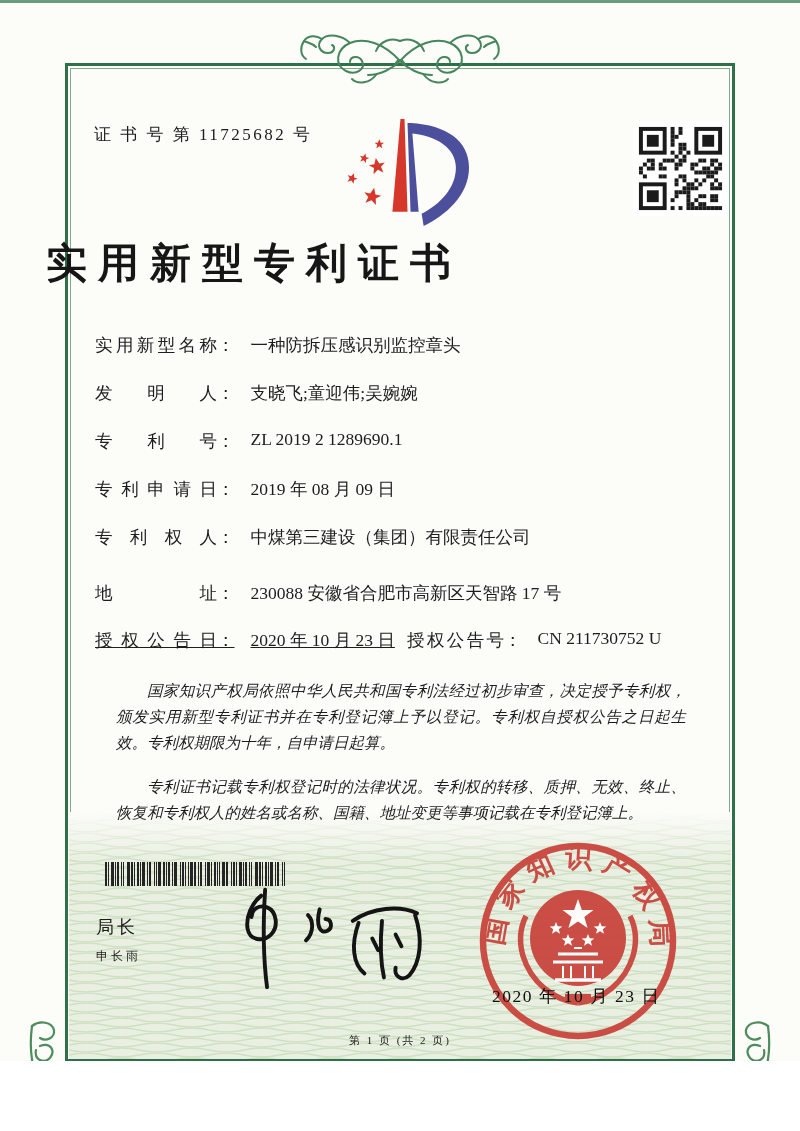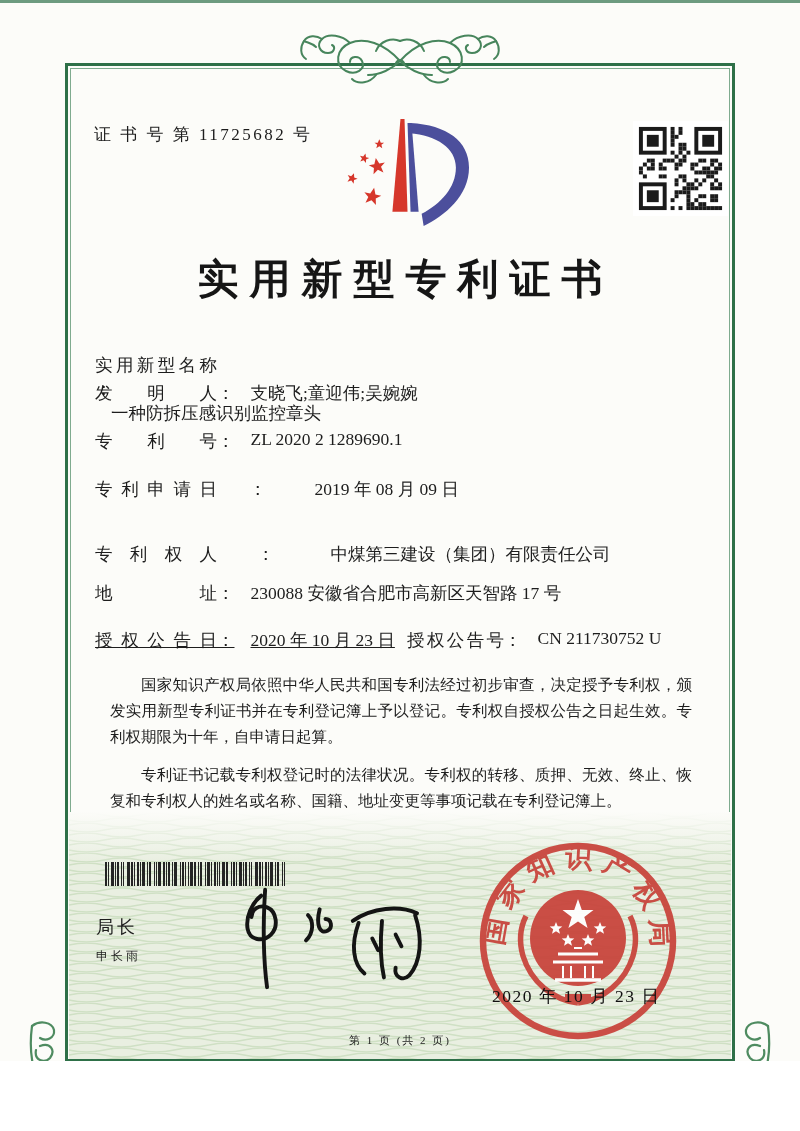--- a/index.html
+++ b/index.html
@@ -9,33 +9,33 @@
   
   .frame{position:absolute;left:65px;top:63px;width:670px;height:999px;
          border:3px solid #2e7048;box-sizing:border-box;}
   .frame::before{content:'';position:absolute;inset:2px;border:1px solid #7fab8f;}
   
   .band{position:absolute;left:69px;top:812px;width:662px;height:247px;z-index:1;}
   
   .cert-no{position:absolute;left:94px;top:123px;font-size:17px;letter-spacing:2.5px;z-index:3;}
   .logo{position:absolute;left:322px;top:111px;z-index:3;}
   .qr{position:absolute;left:633px;top:121px;z-index:3;}
-  .title{position:absolute;left:0;right:0;top:252px;text-align:center;font-size:41px;
-         font-weight:bold;letter-spacing:11px;text-indent:11px;color:#161616;z-index:3;}
+  .title{position:absolute;left:0;right:0;top:236px;text-align:left;font-size:41px;
+         font-weight:bold;letter-spacing:11px;text-indent:11px;color:#161616;z-index:3;padding-left:35px;}
   
   .frow{position:absolute;left:95px;display:flex;align-items:flex-start;font-size:17.5px;z-index:3;white-space:nowrap;}
   .flabel{display:inline-block;width:122px;text-align:justify;text-align-last:justify;}
   .fvalue{margin-left:16px;}
   .v2line div{line-height:25px;}
   .g2{position:absolute;left:312px;top:0;display:flex;white-space:nowrap;}
   .g2 .flabel{width:97px;}
   
   .body-text{position:absolute;left:98px;top:660px;width:606px;font-size:15.5px;line-height:26px;
              text-align:justify;z-index:3;}
-  .body-text p{margin:12px;text-indent:2em;}
+  .body-text p{margin:18px;text-indent:2em;font-style:italic;}
   
   .barcode{position:absolute;left:105px;top:862px;z-index:3;}
   .officer-title{position:absolute;left:96px;top:915px;font-size:18px;letter-spacing:3px;z-index:3;}
   .officer-name{position:absolute;left:96px;top:948px;font-size:12px;letter-spacing:3px;z-index:3;}
   .signature{position:absolute;left:218px;top:882px;z-index:3;}
   .seal{position:absolute;left:473px;top:838px;z-index:5;}
   .seal-date{position:absolute;left:492px;top:984px;font-size:17.5px;letter-spacing:1.5px;
              color:#101010;z-index:6;}
   .page-info{position:absolute;left:0;right:0;top:1033px;text-align:center;font-size:11px;
              letter-spacing:2px;z-index:3;}
@@ -246,41 +246,41 @@
         <rect x="16" y="20" width="1" height="1" fill="#1b1b1b"></rect>
         <rect x="17" y="20" width="1" height="1" fill="#1b1b1b"></rect>
         <rect x="18" y="20" width="1" height="1" fill="#1b1b1b"></rect>
         <rect x="19" y="20" width="1" height="1" fill="#1b1b1b"></rect>
         <rect x="20" y="20" width="1" height="1" fill="#1b1b1b"></rect>
       </g>
   </svg>
 
   <div class="title">实用新型专利证书</div>
 
-  <div class="frow" style="top:353px;flex-direction:column;">
+  <div class="frow" style="top:333px;">
     <span class="flabel">实用新型名称</span>
       <span class="fcolon">：</span>
     <span class="fvalue">一种防拆压感识别监控章头</span>
   </div>
   <div class="frow" style="top:381px;">
     <span class="flabel">发明人</span>
       <span class="fcolon">：</span>
     <span class="fvalue">支晓飞;童迎伟;吴婉婉</span>
   </div>
   <div class="frow" style="top:429px;">
     <span class="flabel">专利号</span>
       <span class="fcolon">：</span>
-    <span class="fvalue">ZL 2020 2 1289690.1</span>
-  </div>
-  <div class="frow" style="top:477px;gap:32px;">
+    <span class="fvalue">ZL 2019 2 1289690.1</span>
+  </div>
+  <div class="frow" style="top:477px;">
     <span class="flabel">专利申请日</span>
       <span class="fcolon">：</span>
     <span class="fvalue">2019 年 08 月 09 日</span>
   </div>
-  <div class="frow" style="top:542px;gap:40px;">
+  <div class="frow" style="top:525px;">
     <span class="flabel">专利权人</span>
       <span class="fcolon">：</span>
     <span class="fvalue v2line">
       <div>中煤第三建设（集团）有限责任公司</div>
     </span>
   </div>
   <div class="frow" style="top:581px;">
     <span class="flabel">地址</span>
       <span class="fcolon">：</span>
     <span class="fvalue">230088 安徽省合肥市高新区天智路 17 号</span>

